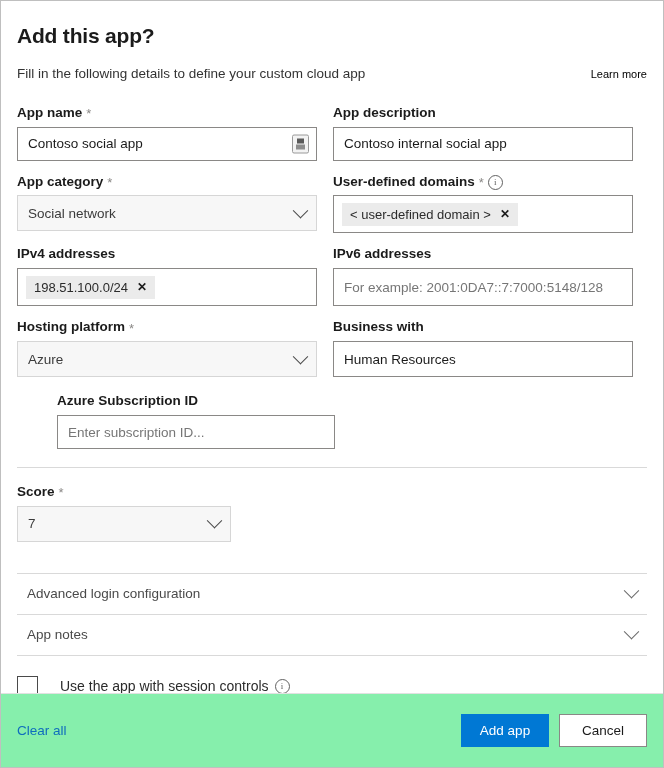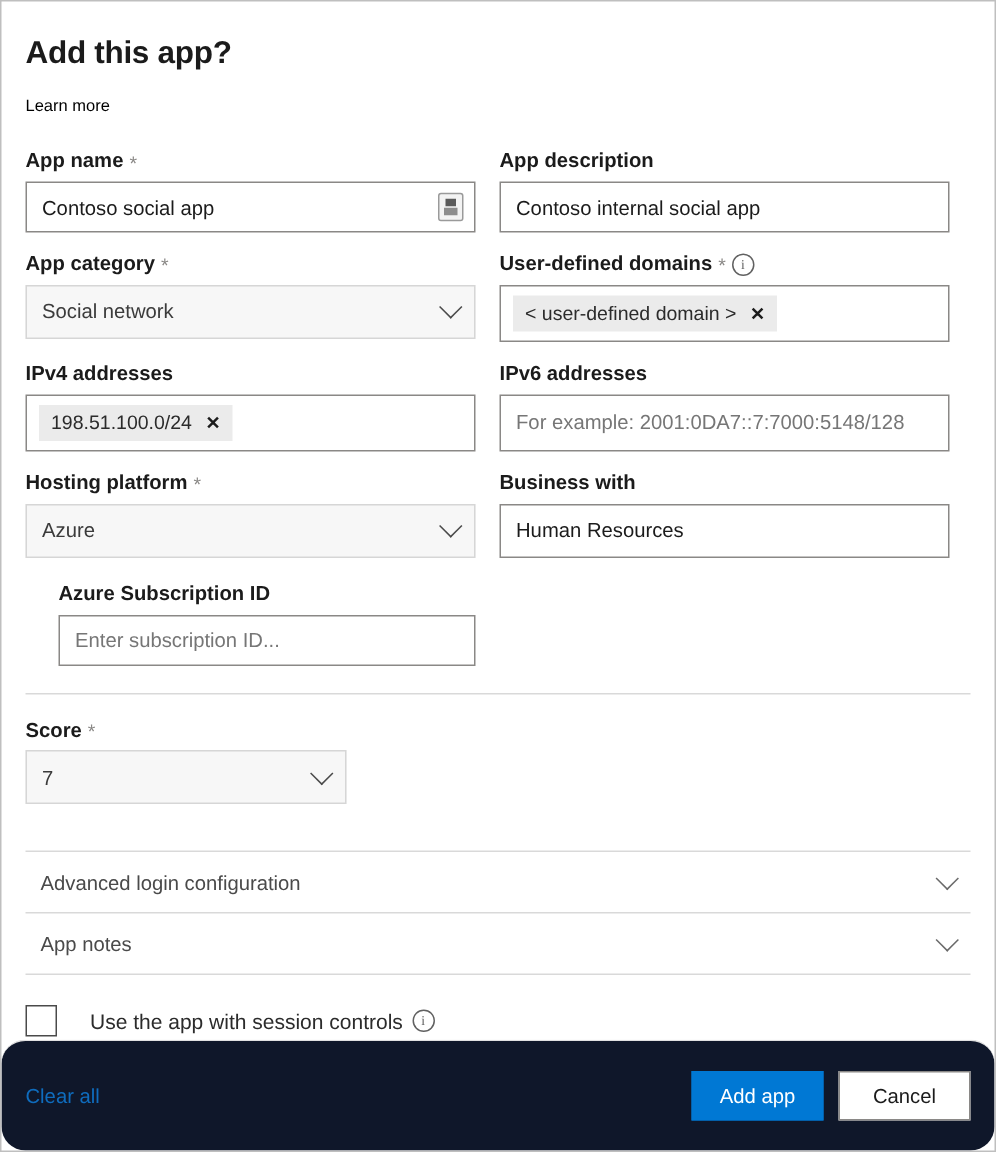--- a/index.html
+++ b/index.html
@@ -194,21 +194,21 @@
   .chip .x {
     font-size: 12px;
     font-weight: bold;
     color: #1b1b1b;
     cursor: pointer;
     line-height: 1;
   }
 
   
   .nested {
-    margin-left: 22px;
+    margin-left: 40px;
     margin-top: 16px;
     width: 278px;
   }
 
   
   .divider {
     height: 1px;
     background: #d9d9d9;
     margin: 18px 16px 0 16px;
   }
@@ -264,22 +264,21 @@
   .footer {
     position: absolute;
     left: 0; right: 0; bottom: 0;
     height: 74px;
     border-top: 1px solid #e1e1e1;
     display: flex;
     align-items: center;
     justify-content: space-between;
     padding: 0 16px;
     box-sizing: border-box;
-    background: #0f172a;
-    border-radius: 16px;
+    background: #86efac;
   }
   .clear-all {
     font-size: 13.5px;
     color: #0f6cbd;
     text-decoration: none;
     cursor: pointer;
   }
   .footer-btns { display: flex; gap: 10px; }
   .btn {
     font-family: "Liberation Sans", sans-serif;
@@ -303,20 +302,21 @@
   }
 </style>
 </head>
 <body>
 
 <div class="dialog">
 
   <div class="header">
     <div class="title">Add this app?</div>
     <div class="subtitle-row">
+      <div class="subtitle">Fill in the following details to define your custom cloud app</div>
       <a class="learn-more">Learn more</a>
     </div>
   </div>
 
   <div class="form">
 
     <div class="row">
       <div class="col">
         <div class="field">
           <div class="label">

